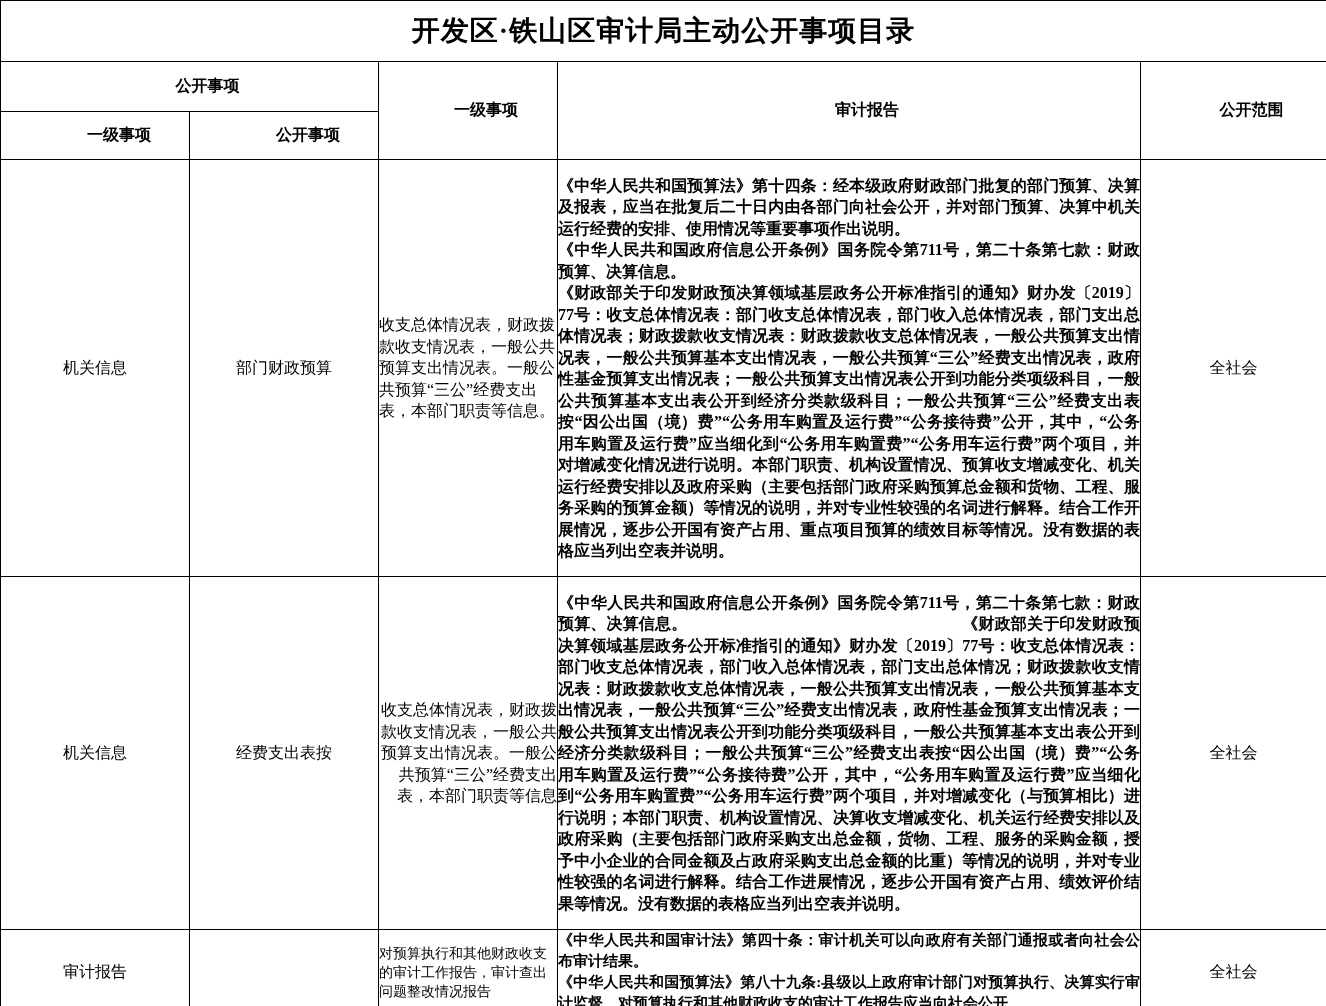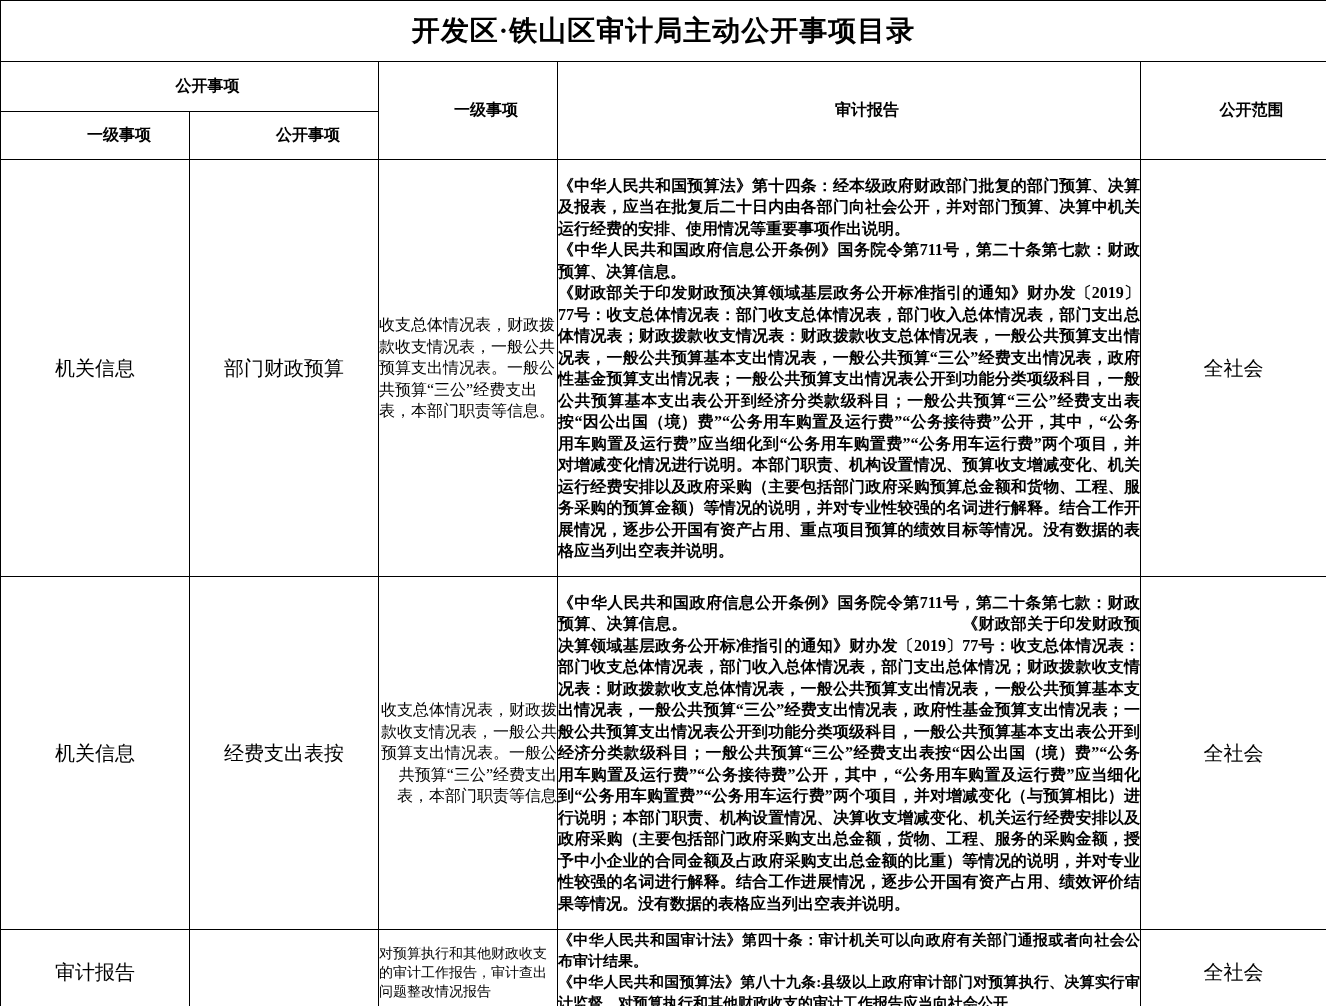--- a/index.html
+++ b/index.html
@@ -19,21 +19,21 @@
   }
   tr.hrow1 td{height:49px;padding-left:36px;}
   tr.hrow2 td{height:47px;padding-left:48px;}
   td.h{
     text-align:center;font-weight:bold;font-size:16px;
   }
   tr.r0 td{height:416px;}
   tr.r1 td{height:352px;}
   tr.r2 td{height:75px;}
   td.center{
-    text-align:center;font-size:20px;margin-left:19px;
+    text-align:center;font-size:16px;margin-left:19px;
   }
   td.content{
     font-size:16px;line-height:21.5px;padding:0 1px;
     word-break:break-all;
   }
   td.content.ccenter{text-align:left;margin-left:32px;}
   td.content.cleft{text-align:right;margin-left:44px;}
   td.content.small{font-size:14px;line-height:19px;text-align:left;}
   td.basis{
     font-size:16px;line-height:21.5px;padding:0 3px;

